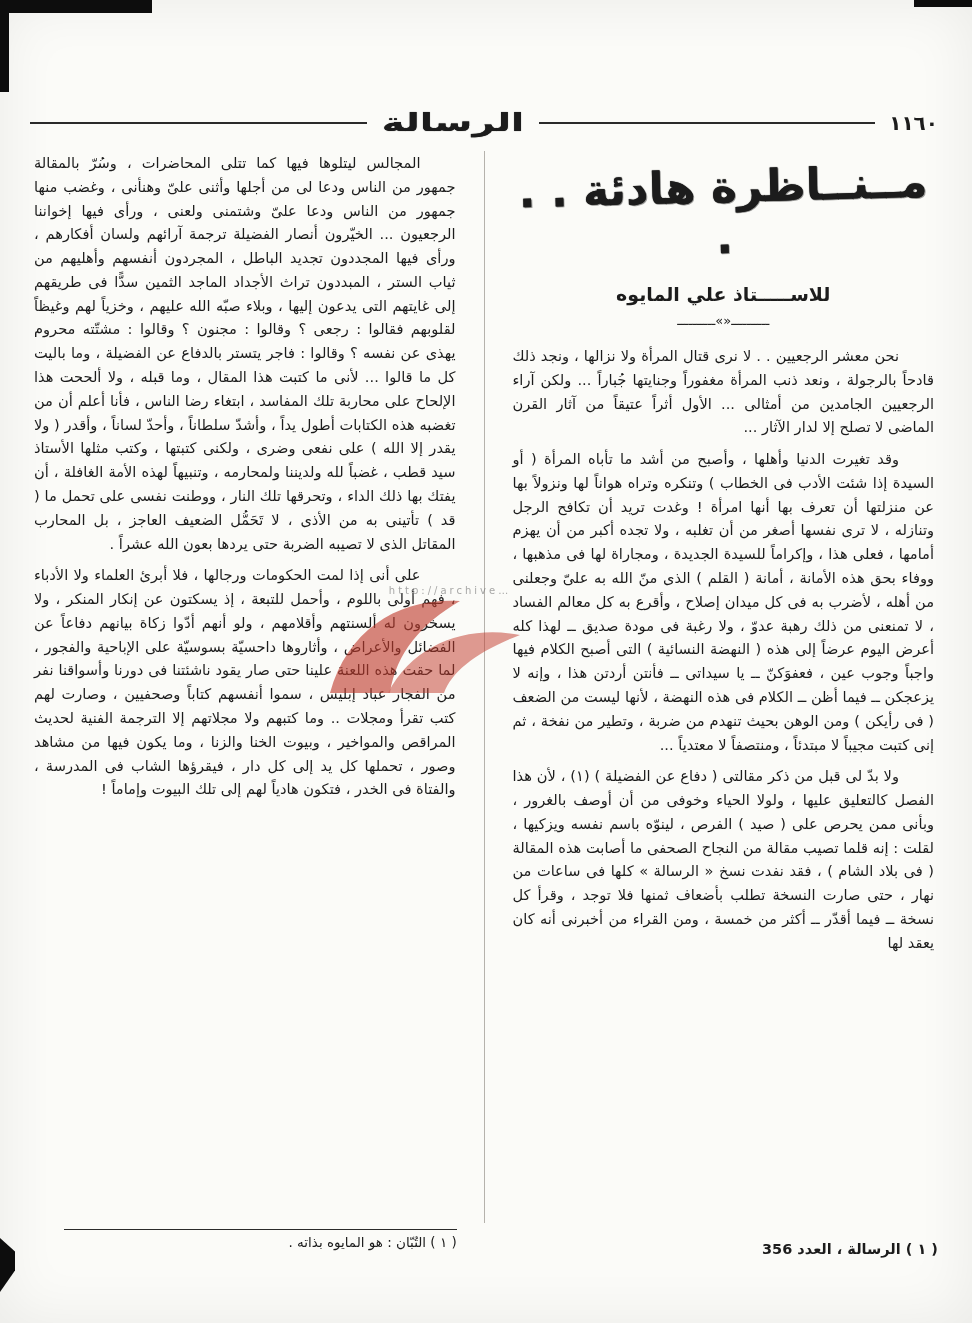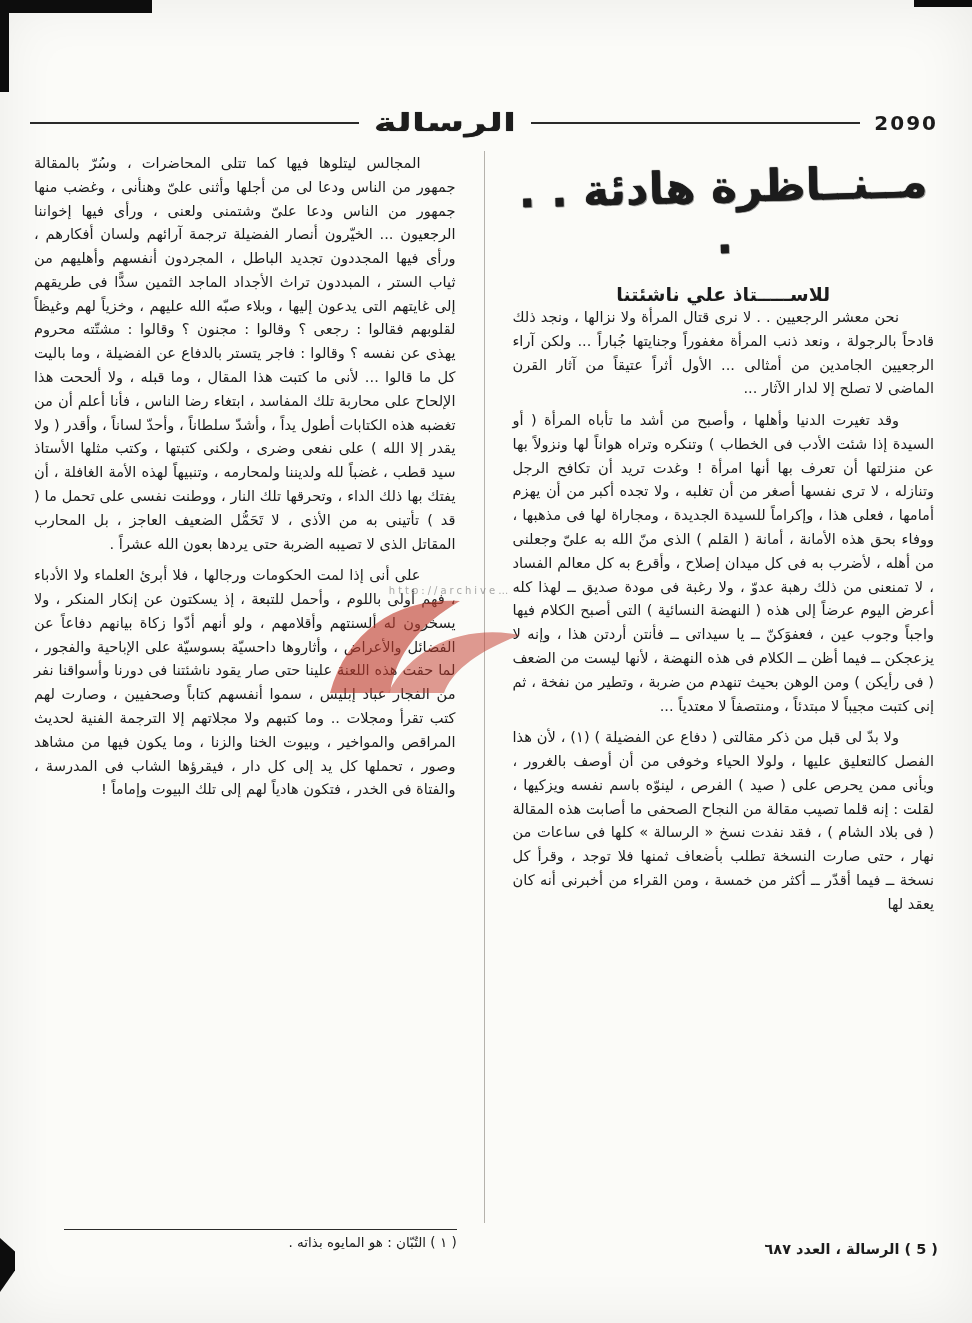--- a/index.html
+++ b/index.html
@@ -88,51 +88,52 @@
 <body>
 
 <div class="page">
 
   <div class="artifact art-top-left"></div>
   <div class="artifact art-left-edge"></div>
   <div class="artifact art-top-right"></div>
   <div class="artifact art-bottom-left"></div>
 
   <div class="header">
-    <span class="page-number">2090</span>
+    <span class="page-number">١١٦٠</span>
     <span class="head-rule"></span>
     <span class="masthead">الرسالة</span>
     <span class="head-rule"></span>
   </div>
 
   <div class="columns">
 
     <div class="col col-right">
       <div class="title-block">
         <div class="article-title">مــنــاظرة هادئة . . .</div>
-        <div class="byline">للاســـــتاذ علي ناشئتنا</div>
+        <div class="byline">للاســـــتاذ علي المايوه</div>
+        <div class="ornament">ــــــــــ«»ــــــــــ</div>
       </div>
       <p class="body-par">نحن معشر الرجعيين . . لا نرى قتال المرأة ولا نزالها ، ونجد ذلك قادحاً بالرجولة ، ونعد ذنب المرأة مغفوراً وجنايتها جُباراً ... ولكن آراء الرجعيين الجامدين من أمثالى ... الأول أثراً عتيقاً من آثار القرن الماضى لا تصلح إلا لدار الآثار ...</p>
       <p class="body-par">وقد تغيرت الدنيا وأهلها ، وأصبح من أشد ما تأباه المرأة ( أو السيدة إذا شئت الأدب فى الخطاب ) وتنكره وتراه هواناً لها ونزولاً بها عن منزلتها أن تعرف بها أنها امرأة ! وغدت تريد أن تكافح الرجل وتنازله ، لا ترى نفسها أصغر من أن تغلبه ، ولا تجده أكبر من أن يهزم أمامها ، فعلى هذا ، وإكراماً للسيدة الجديدة ، ومجاراة لها فى مذهبها ، ووفاء بحق هذه الأمانة ، أمانة ( القلم ) الذى منّ الله به علىّ وجعلنى من أهله ، لأضرب به فى كل ميدان إصلاح ، وأقرع به كل معالم الفساد ، لا تمنعنى من ذلك رهبة عدوّ ، ولا رغبة فى مودة صديق ــ لهذا كله أعرض اليوم عرضاً إلى هذه ( النهضة النسائية ) التى أصبح الكلام فيها واجباً وجوب عين ، فعفوَكنّ ــ يا سيداتى ــ فأنتن أردتن هذا ، وإنه لا يزعجكن ــ فيما أظن ــ الكلام فى هذه النهضة ، لأنها ليست من الضعف ( فى رأيكن ) ومن الوهن بحيث تنهدم من ضربة ، وتطير من نفخة ، ثم إنى كتبت مجيباً لا مبتدئاً ، ومنتصفاً لا معتدياً ...</p>
       <p class="body-par">ولا بدّ لى قبل من ذكر مقالتى ( دفاع عن الفضيلة ) (١) ، لأن هذا الفصل كالتعليق عليها ، ولولا الحياء وخوفى من أن أوصف بالغرور ، وبأنى ممن يحرص على ( صيد ) الفرص ، لينوّه باسم نفسه ويزكيها ، لقلت : إنه قلما تصيب مقالة من النجاح الصحفى ما أصابت هذه المقالة ( فى بلاد الشام ) ، فقد نفدت نسخ « الرسالة » كلها فى ساعات من نهار ، حتى صارت النسخة تطلب بأضعاف ثمنها فلا توجد ، وقرأ كل نسخة ــ فيما أقدّر ــ أكثر من خمسة ، ومن القراء من أخبرنى أنه كان يعقد لها</p>
     </div>
 
     <div class="col col-left">
       <p class="body-par">المجالس ليتلوها فيها كما تتلى المحاضرات ، وسُرّ بالمقالة جمهور من الناس ودعا لى من أجلها وأثنى علىّ وهنأنى ، وغضب منها جمهور من الناس ودعا علىّ وشتمنى ولعنى ، ورأى فيها إخواننا الرجعيون ... الخيّرون أنصار الفضيلة ترجمة آرائهم ولسان أفكارهم ، ورأى فيها المجددون تجديد الباطل ، المجردون أنفسهم وأهليهم من ثياب الستر ، المبددون تراث الأجداد الماجد الثمين سدًّا فى طريقهم إلى غايتهم التى يدعون إليها ، وبلاء صبّه الله عليهم ، وخزياً لهم وغيظاً لقلوبهم فقالوا : رجعى ؟ وقالوا : مجنون ؟ وقالوا : مشتّته محروم يهذى عن نفسه ؟ وقالوا : فاجر يتستر بالدفاع عن الفضيلة ، وما باليت كل ما قالوا ... لأنى ما كتبت هذا المقال ، وما قبله ، ولا ألححت هذا الإلحاح على محاربة تلك المفاسد ، ابتغاء رضا الناس ، فأنا أعلم أن من تغضبه هذه الكتابات أطول يداً ، وأشدّ سلطاناً ، وأحدّ لساناً ، وأقدر ( ولا يقدر إلا الله ) على نفعى وضرى ، ولكنى كتبتها ، وكتب مثلها الأستاذ سيد قطب ، غضباً لله ولديننا ولمحارمه ، وتنبيهاً لهذه الأمة الغافلة ، أن يفتك بها ذلك الداء ، وتحرقها تلك النار ، ووطنت نفسى على تحمل ما ( قد ) تأتينى به من الأذى ، لا تَحَمُّل الضعيف العاجز ، بل المحارب المقاتل الذى لا تصيبه الضربة حتى يردها بعون الله عشراً .</p>
       <p class="body-par">على أنى إذا لمت الحكومات ورجالها ، فلا أبرئ العلماء ولا الأدباء ، فهم أولى باللوم ، وأحمل للتبعة ، إذ يسكتون عن إنكار المنكر ، ولا يسخرون له ألسنتهم وأقلامهم ، ولو أنهم أدّوا زكاة بيانهم دفاعاً عن الفضائل والأعراض ، وأثاروها داحسيّة بسوسيّة على الإباحية والفجور ، لما حقت هذه اللعنة علينا حتى صار يقود ناشئتنا فى دورنا وأسواقنا نفر من الفجار عباد إبليس ، سموا أنفسهم كتاباً وصحفيين ، وصارت لهم كتب تقرأ ومجلات .. وما كتبهم ولا مجلاتهم إلا الترجمة الفنية لحديث المراقص والمواخير ، وبيوت الخنا والزنا ، وما يكون فيها من مشاهد وصور ، تحملها كل يد إلى كل دار ، فيقرؤها الشاب فى المدرسة ، والفتاة فى الخدر ، فتكون هادياً لهم إلى تلك البيوت وإماماً !</p>
     </div>
 
   </div>
 
   <div class="footer-row">
     <div class="footnote-block">
       <div class="footnote-rule"></div>
       <div class="footnote-text">( ١ ) التُبّان : هو المايوه بذاته .</div>
     </div>
-    <div class="issue-line">( 5 ) الرسالة ، العدد ٦٨٧</div>
+    <div class="issue-line">( ١ ) الرسالة ، العدد 356</div>
   </div>
 
   <div class="watermark">
     <svg class="wm-emblem" viewBox="0 0 240 130" xmlns="http://www.w3.org/2000/svg">
       <path d="M20 118 C38 52 92 22 150 26 C112 48 86 78 80 118 Z" fill="#c0392b" opacity="0.85"></path>
       <path d="M78 118 C104 68 158 50 210 60 C168 76 142 96 134 118 Z" fill="#c0392b" opacity="0.7"></path>
     </svg>
     <div class="wm-url">http://archive…</div>
   </div>
 

